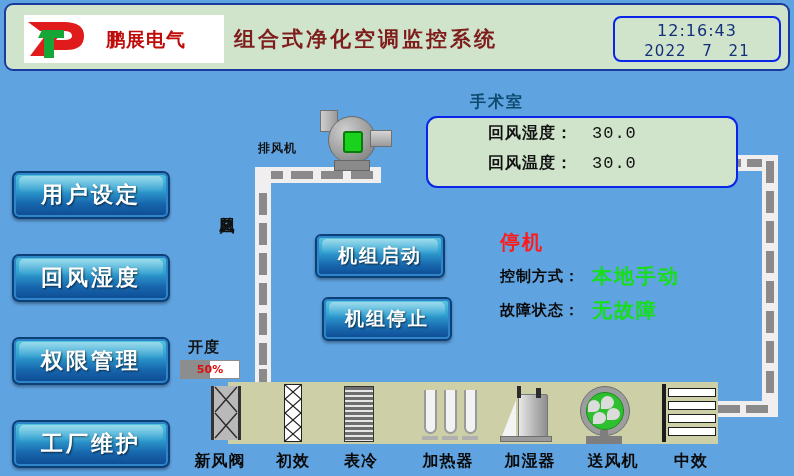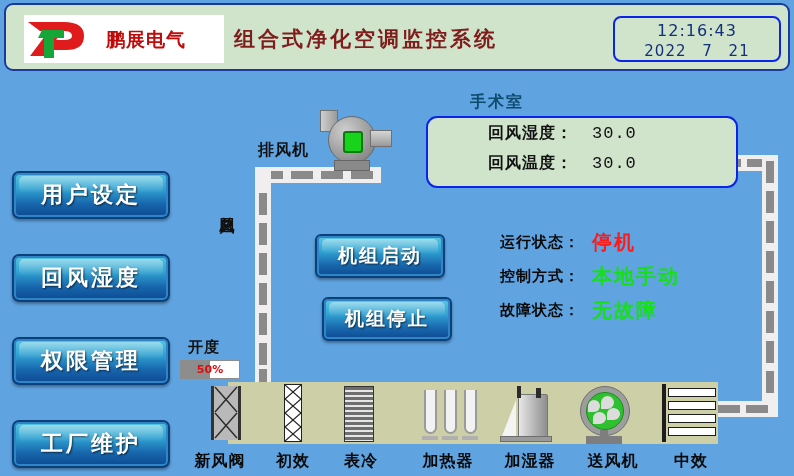--- a/index.html
+++ b/index.html
@@ -100,21 +100,21 @@
   }
   .room-row{
     display:flex;align-items:center;height:30px;padding-left:60px;
     font-size:16px;color:#111;font-weight:bold;letter-spacing:1px;
   }
   .room-row .k{width:104px;}
   .room-row .v{font-size:17px;font-weight:normal;letter-spacing:1px;font-family:Liberation Mono, monospace;}
 
   
   .exfan-label{
-    position:absolute;left:258px;top:140px;font-size:16px;font-weight:bold;
+    position:absolute;left:258px;top:140px;font-size:12px;font-weight:bold;
     color:#111;letter-spacing:1px;text-align:center;
   }
   .exfan{position:absolute;left:312px;top:110px;width:72px;height:60px;}
   .exfan .body{
     position:absolute;left:16px;top:6px;width:46px;height:46px;border-radius:50%;
     background:radial-gradient(circle at 35% 30%,#cfcfcf,#8f8f8f 70%,#6d6d6d);
     border:1px solid #6a6a6a;
   }
   .exfan .hub{
     position:absolute;left:31px;top:21px;width:16px;height:18px;border-radius:3px;
@@ -344,21 +344,20 @@
 
   <div class="vlabel">
     <div style="writing-mode:vertical-rl;text-orientation:upright;letter-spacing:1px;">总回风</div>
   </div>
 
   <div class="act-btn" style="left:315px;top:234px">机组启动</div>
   <div class="act-btn" style="left:322px;top:297px">机组停止</div>
 
   <div class="status">
     <div class="status-row">
-      <span class="k">运行状态：</span>
       <span class="v" style="color:#ff1a1a">停机</span>
     </div>
     <div class="status-row">
       <span class="k">控制方式：</span>
       <span class="v" style="color:#15e015">本地手动</span>
     </div>
     <div class="status-row">
       <span class="k">故障状态：</span>
       <span class="v" style="color:#15e015">无故障</span>
     </div>

